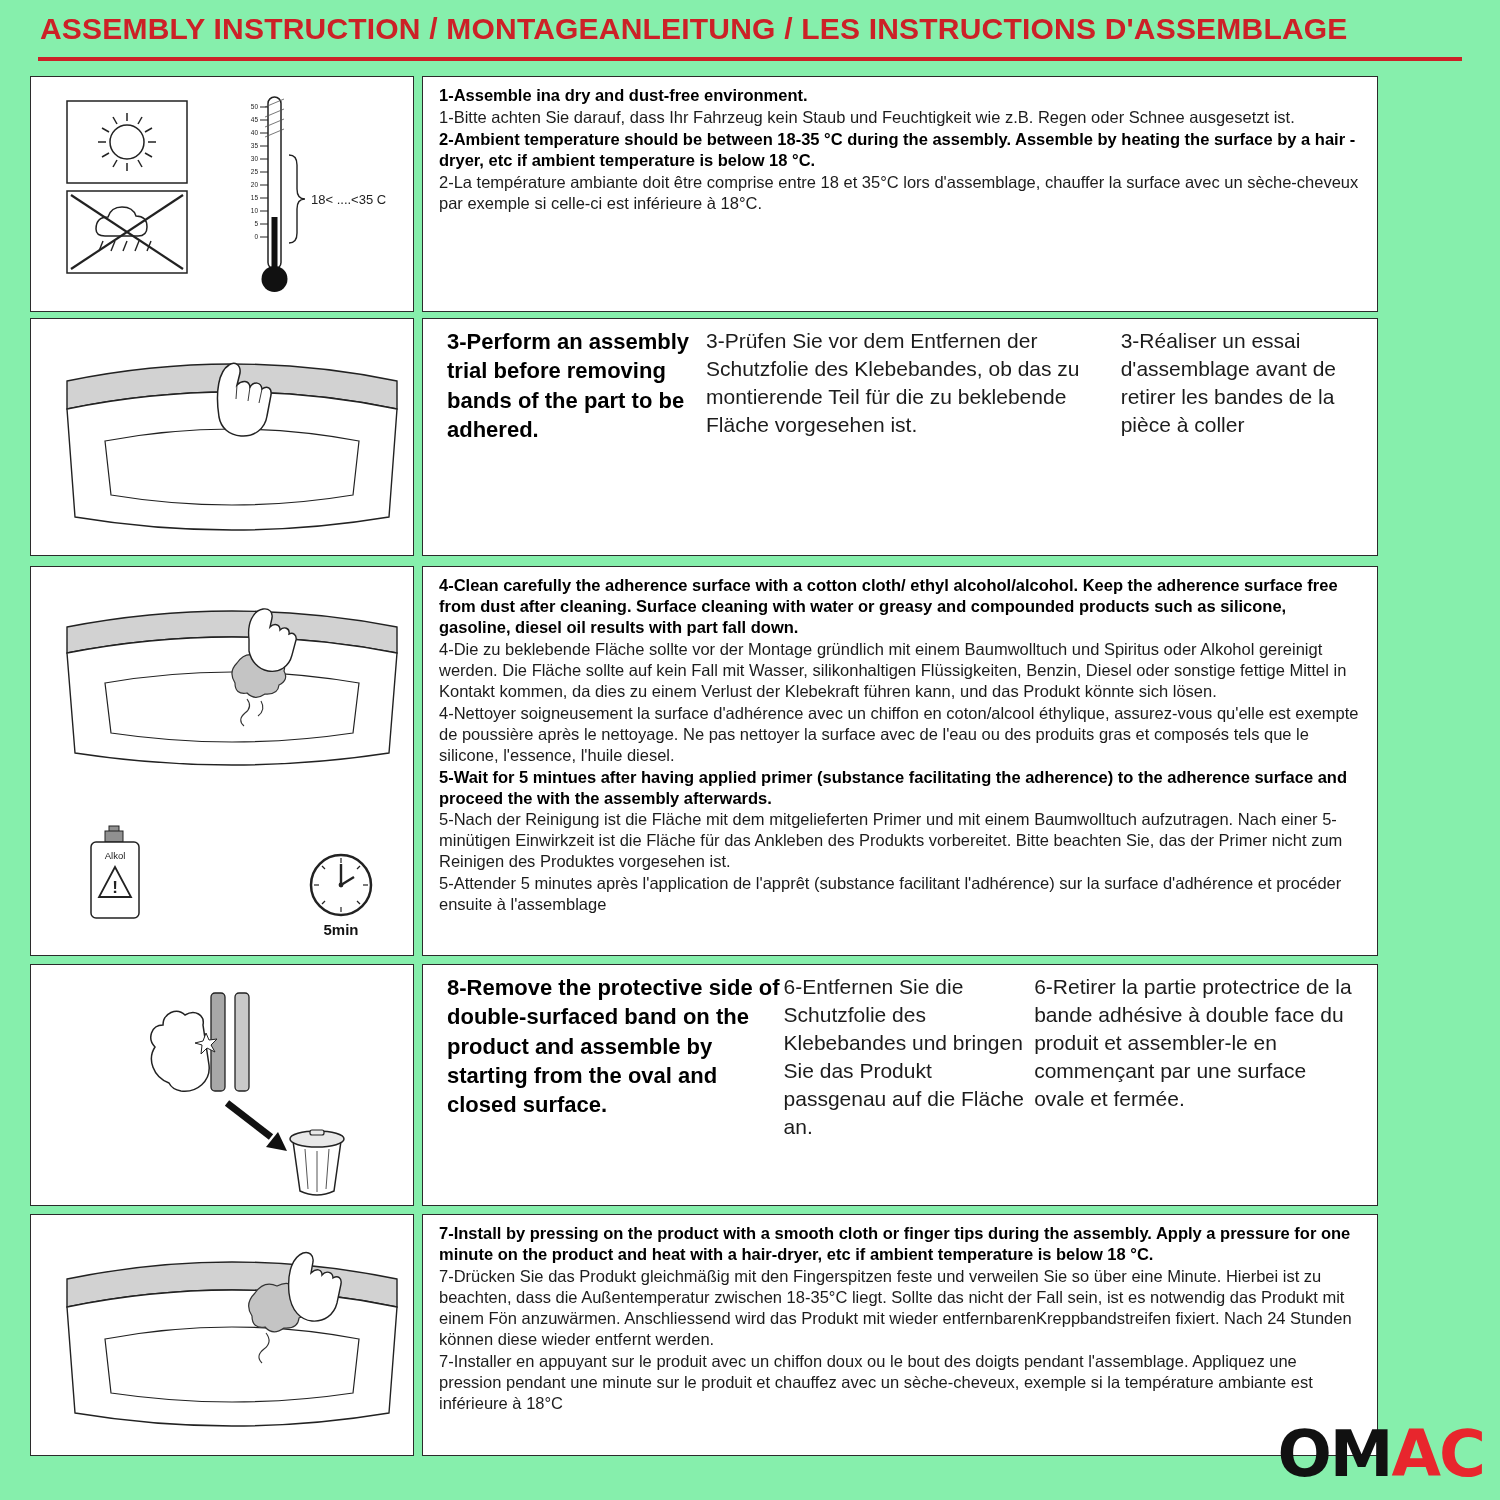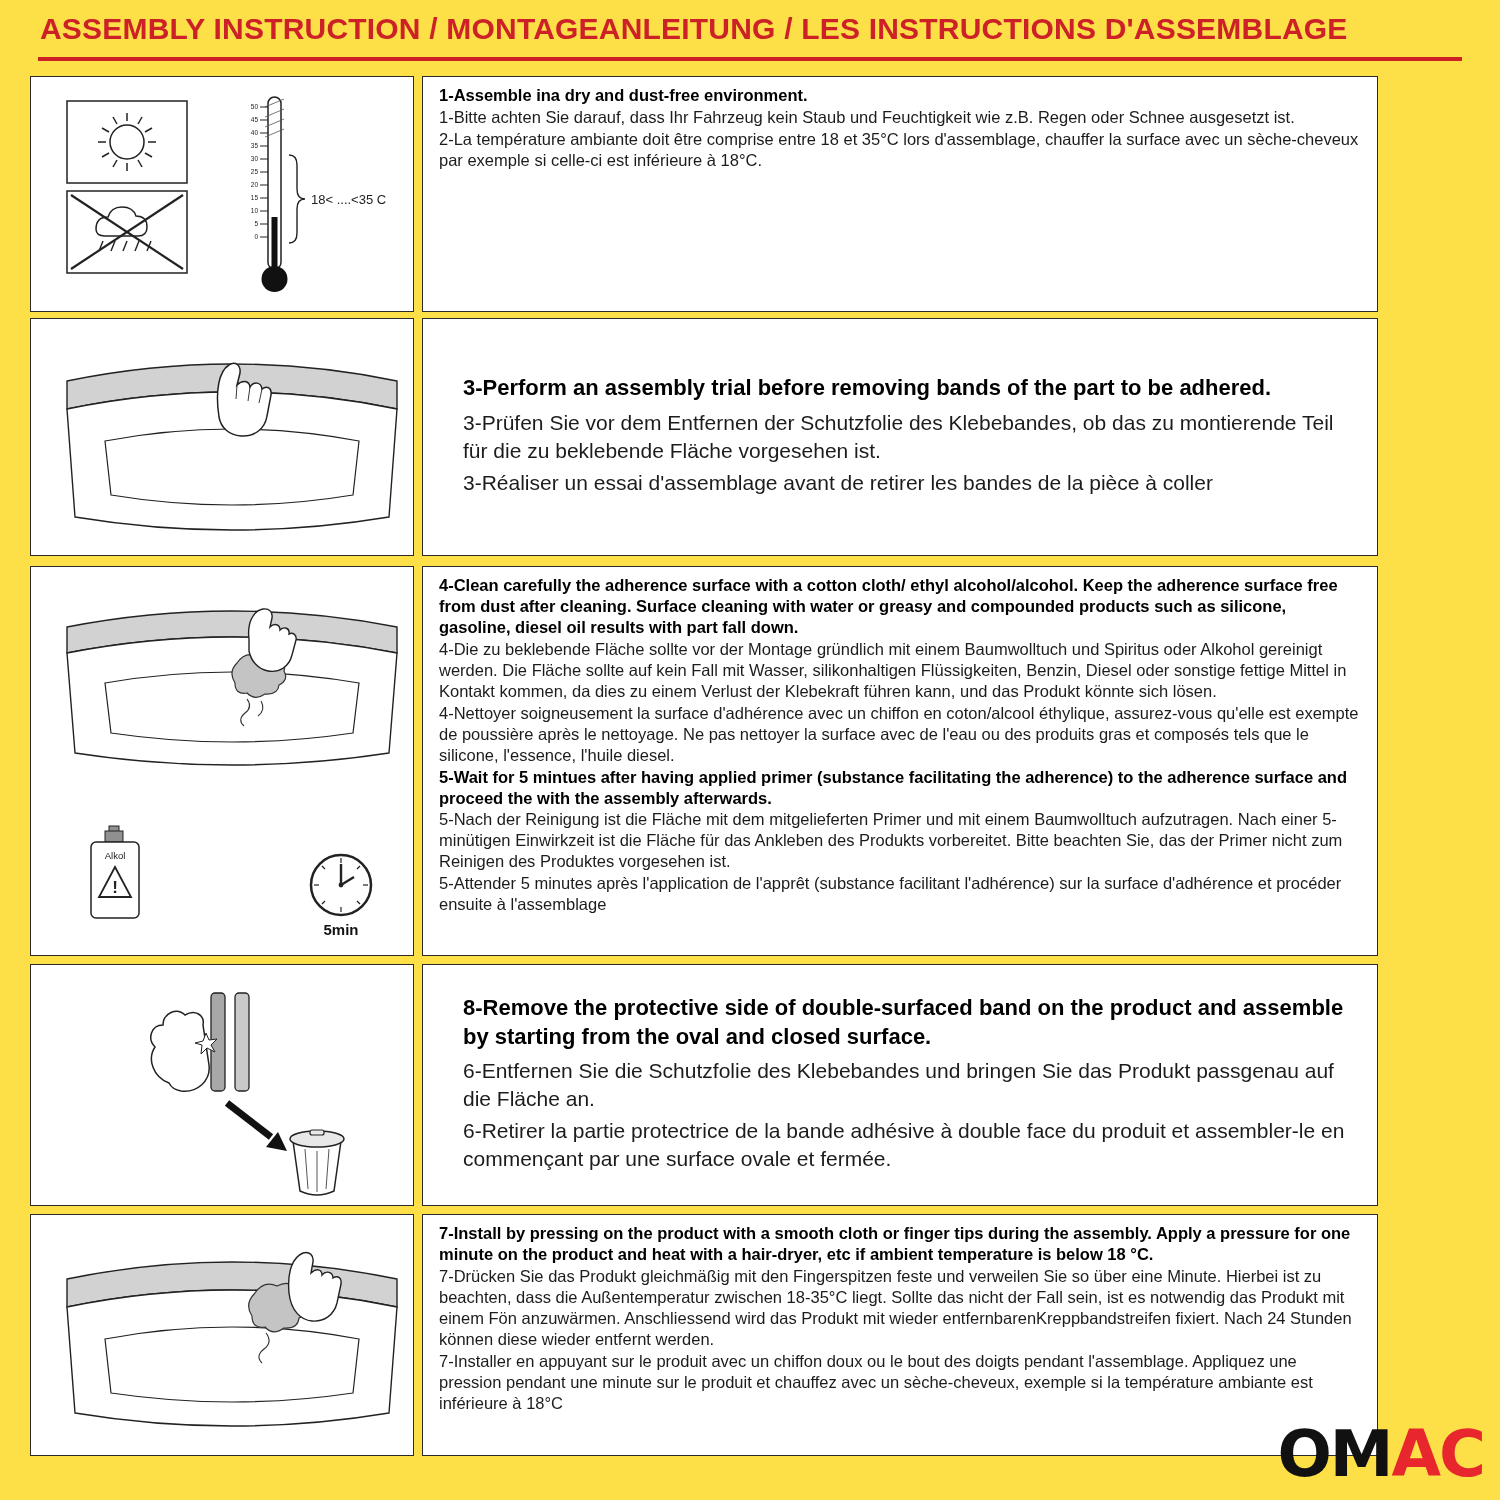--- a/index.html
+++ b/index.html
@@ -1,34 +1,34 @@
 <!DOCTYPE html>
 <html><head>
 <meta charset="utf-8">
 <style>
   html,body{margin:0;padding:0;background:#fff;}
-  .page{position:relative;width:1500px;height:1500px;background:#fde047;overflow:hidden;
+  .page{position:relative;width:1500px;height:1500px;background:#86efac;overflow:hidden;
         font-family:"Liberation Sans",sans-serif;color:#1c1c1c;}
   .title{position:absolute;left:40px;top:12px;font-size:30px;font-weight:700;color:#cc2127;letter-spacing:.2px;white-space:nowrap;}
   .title-rule{position:absolute;left:38px;top:57px;width:1424px;height:4px;background:#cc2127;}
   .row{position:absolute;left:0;width:1500px;}
   #row1{top:76px;height:236px;}
   #row2{top:318px;height:238px;}
   #row3{top:566px;height:390px;}
   #row4{top:964px;height:242px;}
   #row5{top:1214px;height:242px;}
   .illus{position:absolute;left:30px;top:0;width:384px;height:100%;border:1px solid #2b2b2b;
          background:#fff;box-sizing:border-box;overflow:hidden;padding-left:10px;}
   .textbox{position:absolute;left:422px;top:0;width:956px;height:100%;border:1px solid #2b2b2b;
            background:#fff;box-sizing:border-box;padding:8px 16px;overflow:hidden;}
   .textbox p{margin:0 0 1px 0;}
   .b{font-weight:bold;color:#000;}
   .gap{margin-top:18px;}
   .small{font-size:16.5px;line-height:1.27;}
-  .big{font-size:21px;line-height:1.33;display:flex;flex-direction:column;justify-content:center;padding-left:40px;}
+  .big{font-size:21px;line-height:1.33;display:flex;flex-direction:row;justify-content:center;padding-left:24px;}
   .big p{margin:0 0 4px 0;}
   .big p.b{font-size:22px;margin-bottom:6px;}
   .logo{position:absolute;top:1422px;right:16px;font-family:"DejaVu Sans",sans-serif;
         font-weight:800;font-size:64px;letter-spacing:-2px;line-height:1;}
   .logo .lk{color:#111;margin-top:45px;}
   .logo .lr{color:#e8262d;}
   svg{display:block;}
   svg text{font-family:"Liberation Sans",sans-serif;}
 </style>
 </head>
@@ -113,20 +113,21 @@
           <rect x="230.5" y="140" width="6" height="52" fill="#111"></rect>
           <circle cx="233.5" cy="202" r="13" fill="#111"></circle>
           <path d="M248,78 Q256,78 256,88 L256,112 Q256,122 264,122 Q256,122 256,132 L256,156 Q256,166 248,166" fill="none" stroke="#222" stroke-width="1.4"></path>
           <text x="270" y="127" font-size="13" fill="#222">18&lt; ....&lt;35 C</text>
         </g>
       </svg>
     </div>
     <div class="textbox small">
       <p class="b">1-Assemble ina dry and dust-free environment.</p>
       <p>1-Bitte achten Sie darauf, dass Ihr Fahrzeug kein Staub und Feuchtigkeit wie z.B. Regen oder Schnee ausgesetzt ist.</p>
+      <p class="b gap">2-Ambient temperature should be between 18-35 °C  during the assembly. Assemble by heating the surface by a hair -dryer, etc if ambient temperature is below 18 °C.</p>
       <p>2-La température ambiante doit être comprise entre 18 et 35°C lors d'assemblage, chauffer la surface avec un sèche-cheveux par exemple si celle-ci est inférieure à 18°C.</p>
     </div>
   </div>
 
   <div class="row" id="row2">
     <div class="illus">
       <svg viewBox="0 0 382 236" width="382" height="236">
         <g>
           <path d="M26,62 Q191,28 356,62 L356,90 Q191,56 26,90 Z" fill="#d2d2d2" stroke="#222" stroke-width="1.4"></path>
           <path d="M26,90 Q191,56 356,90 L348,198 Q191,224 34,198 Z" fill="#fff" stroke="#222" stroke-width="1.4"></path>

